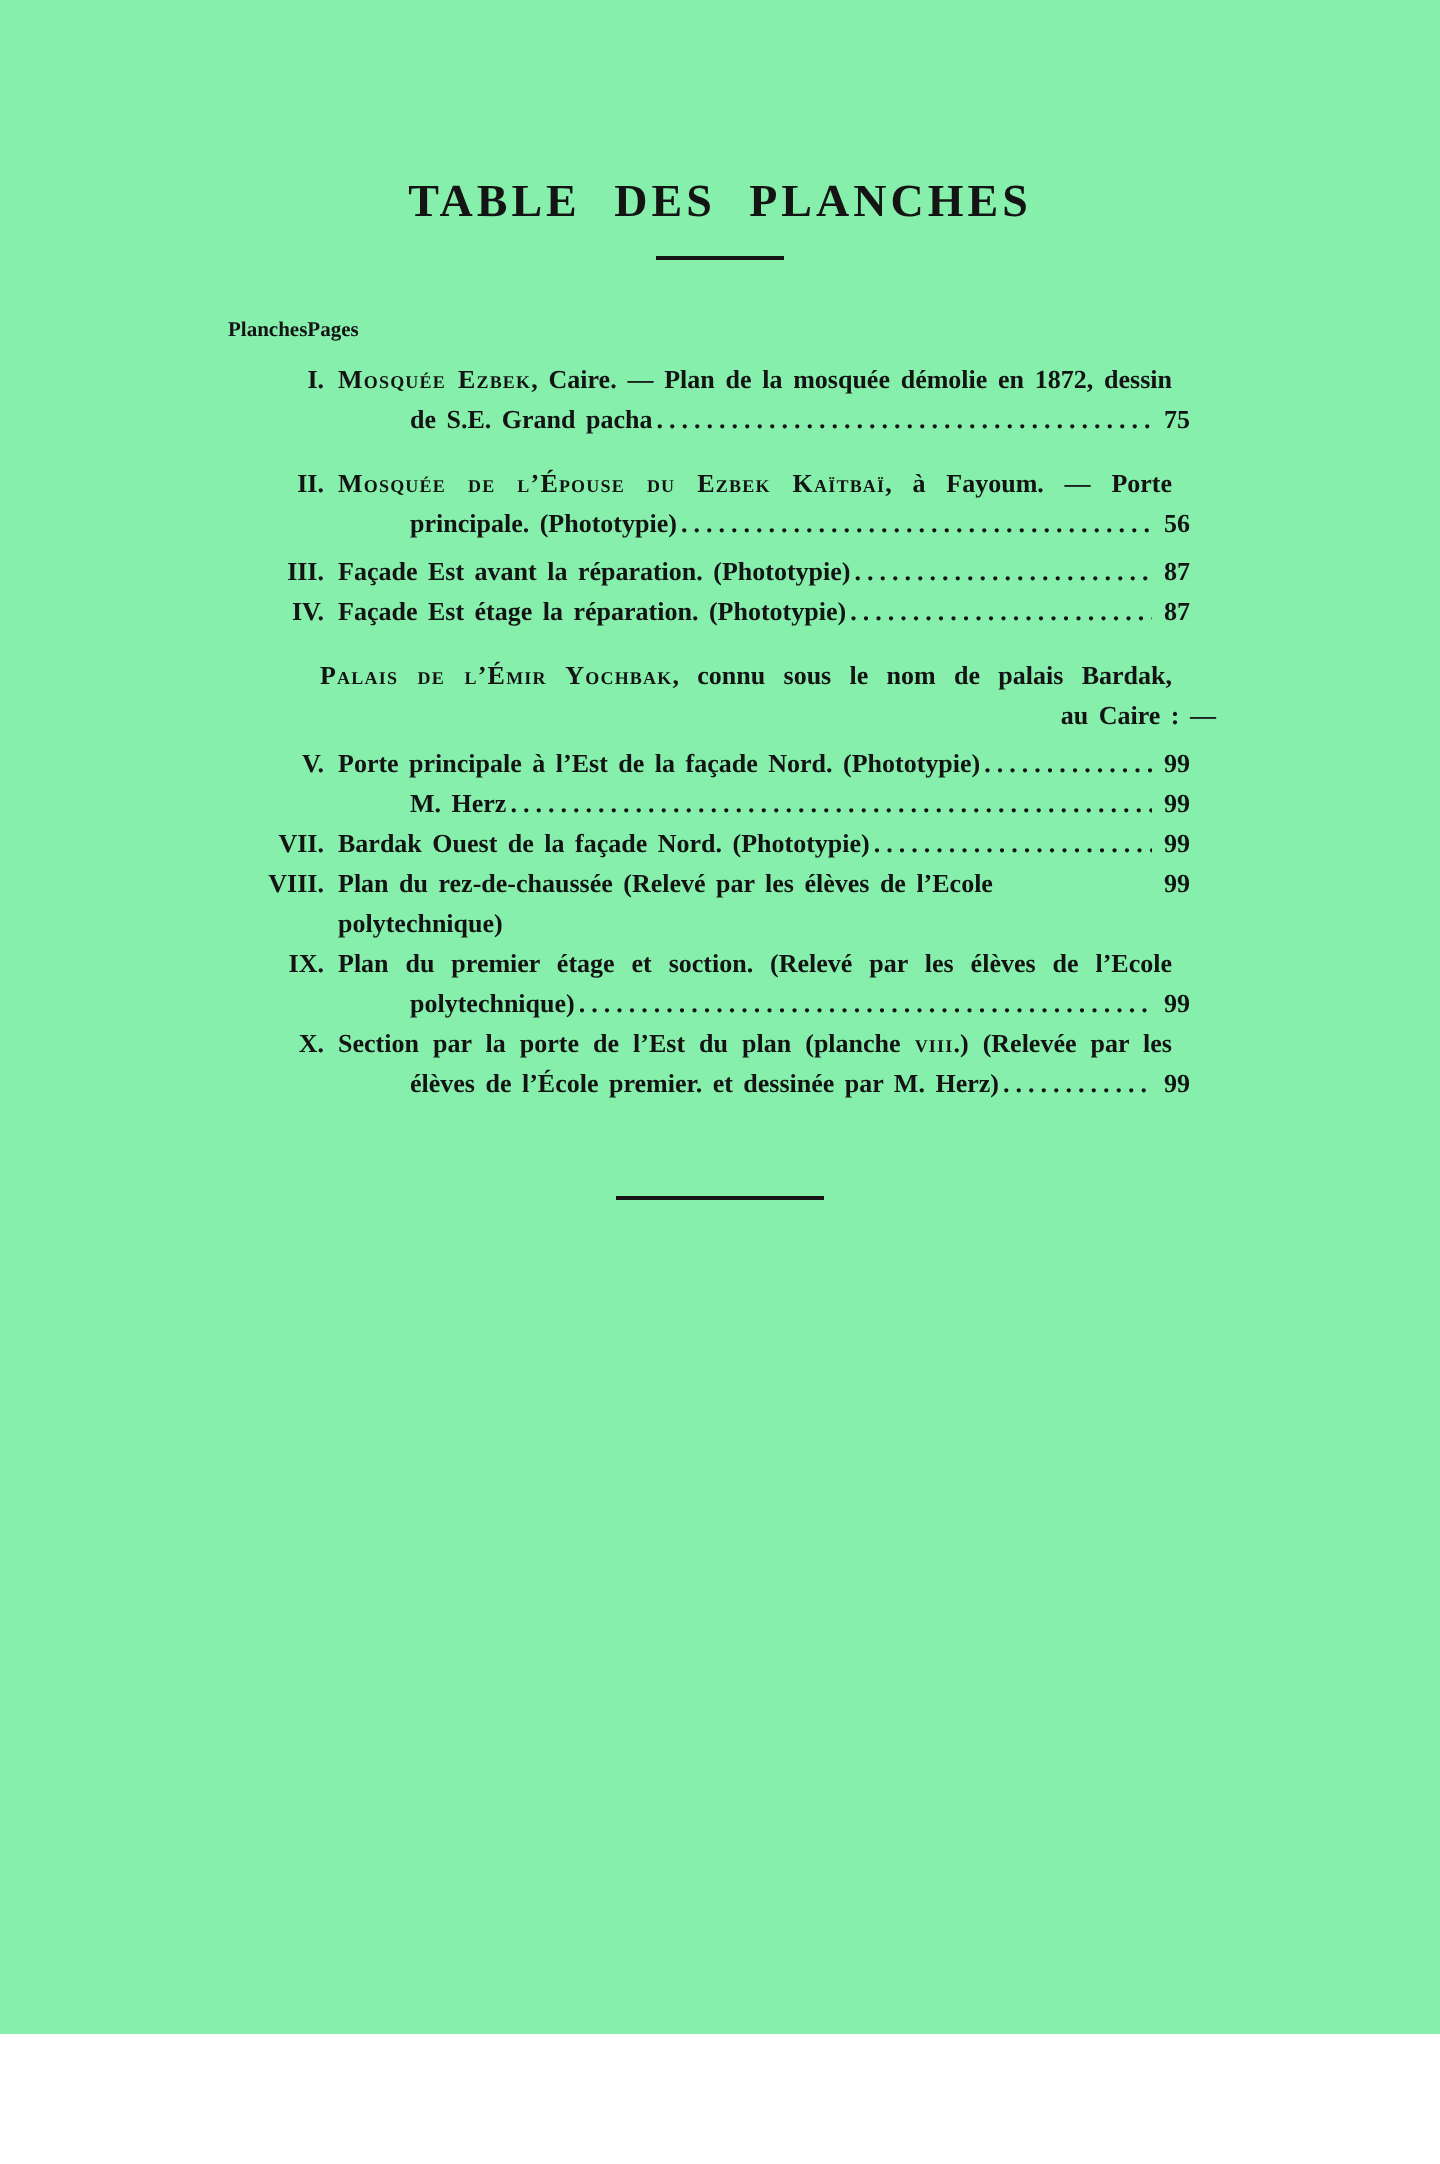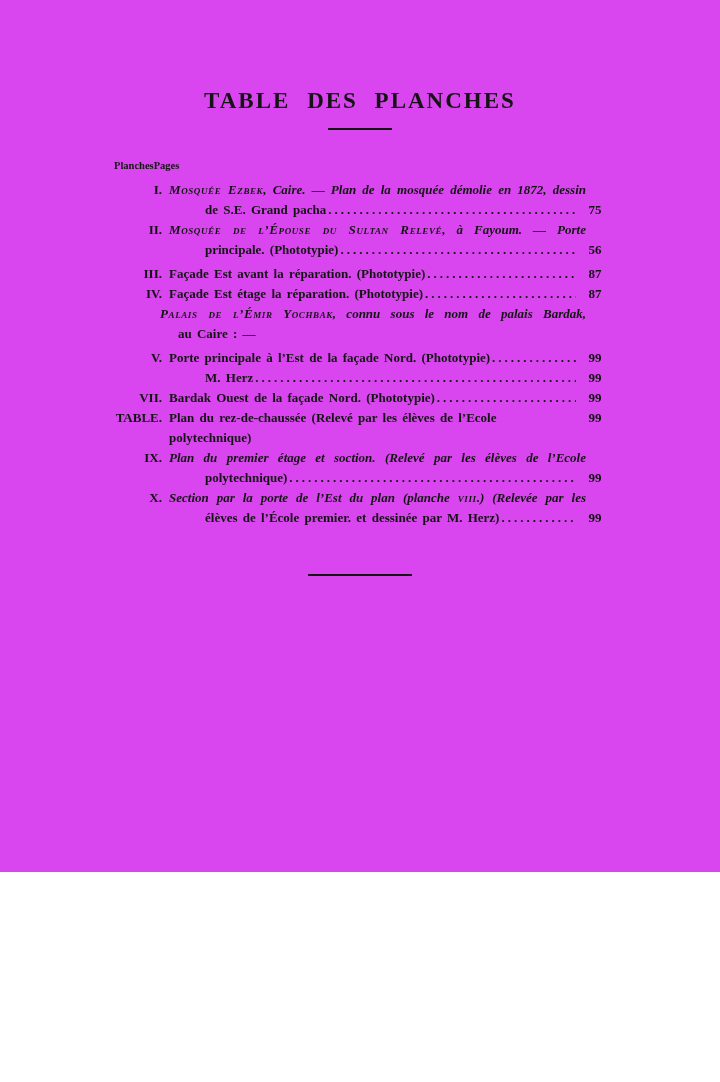--- a/index.html
+++ b/index.html
@@ -1,20 +1,20 @@
 <!DOCTYPE html>
 <html><head>
 <meta charset="utf-8">
 <style>
   html, body { margin: 0; padding: 0; background: #ffffff; }
   .book-page {
     position: relative;
     width: 720px;
-    height: 872px;
-    background: #d946ef;
+    height: 1017px;
+    background: #86efac;
     color: #141414;
     font-family: "Liberation Serif", "DejaVu Serif", serif;
     font-weight: 700;
     overflow: hidden;
   }
   .page-title {
     text-align: center;
     padding-top: 88px;
     font-size: 23px;
     letter-spacing: 2px;
@@ -42,44 +42,43 @@
     text-align: right;
     padding-right: 7px;
     white-space: nowrap;
   }
   .txt { flex: 1; word-spacing: 2px; }
   .row.item .txt.indent { padding-left: 36px; }
   .txt.justify {
     text-align: justify;
     text-align-last: justify;
     padding-right: 22px;
-    font-style: italic;
   }
   .row.has-leader .txt { flex: 0 1 auto; }
   .row.heading .txt { padding-left: 52px; }
-  .row.heading .txt.indent { padding-left: 70px; }
+  .row.heading .txt.indent { padding-left: 70px; text-align: right; }
   .sc { font-variant: small-caps; letter-spacing: 0.6px; }
   .leader {
     flex: 1;
     overflow: hidden;
     white-space: nowrap;
     margin: 0 2px;
   }
   .leader::after {
     content: "..........................................................................................................";
     letter-spacing: 3px;
   }
   .leader.blank::after { content: ""; }
   .page-num {
     flex: 0 0 26px;
-    text-align: center;
+    text-align: left;
     margin-left: 4px;
     white-space: nowrap;
   }
-  .gap-lg { margin-top: 0; }
+  .gap-lg { margin-top: 12px; }
   .gap-sm { margin-top: 4px; }
   .end-rule {
     width: 104px;
     height: 2px;
     background: #141414;
     margin: 46px auto 0 auto;
   }
 </style>
 </head>
 <body>
@@ -97,21 +96,21 @@
         <span class="txt justify"><span class="sc">Mosquée Ezbek</span><span>, Caire. — Plan de la mosquée démolie en 1872, dessin</span></span>
       </div>
       <div class="row item has-leader">
         <span class="num"></span>
         <span class="txt indent"><span>de S.E. Grand pacha</span></span>
         <span class="leader"></span>
         <span class="page-num">75</span>
       </div>
       <div class="row item gap-lg">
         <span class="num">II.</span>
-        <span class="txt justify"><span class="sc">Mosquée de l’Épouse du Sultan Relevé</span><span>, à Fayoum. — Porte</span></span>
+        <span class="txt justify"><span class="sc">Mosquée de l’Épouse du Ezbek Kaïtbaï</span><span>, à Fayoum. — Porte</span></span>
       </div>
       <div class="row item has-leader">
         <span class="num"></span>
         <span class="txt indent"><span>principale. (Phototypie) </span></span>
         <span class="leader"></span>
         <span class="page-num">56</span>
       </div>
       <div class="row item gap-sm has-leader">
         <span class="num">III.</span>
         <span class="txt"><span>Façade Est avant la réparation. (Phototypie) </span></span>
@@ -142,21 +141,21 @@
         <span class="leader"></span>
         <span class="page-num">99</span>
       </div>
       <div class="row item has-leader">
         <span class="num">VII.</span>
         <span class="txt"><span>Bardak Ouest de la façade Nord. (Phototypie) </span></span>
         <span class="leader"></span>
         <span class="page-num">99</span>
       </div>
       <div class="row item has-leader">
-        <span class="num">TABLE.</span>
+        <span class="num">VIII.</span>
         <span class="txt"><span>Plan du rez-de-chaussée (Relevé par les élèves de l’Ecole polytechnique)</span></span>
         <span class="leader blank"></span>
         <span class="page-num">99</span>
       </div>
       <div class="row item">
         <span class="num">IX.</span>
         <span class="txt justify"><span>Plan du premier étage et soction. (Relevé par les élèves de l’Ecole</span></span>
       </div>
       <div class="row item has-leader">
         <span class="num"></span>

